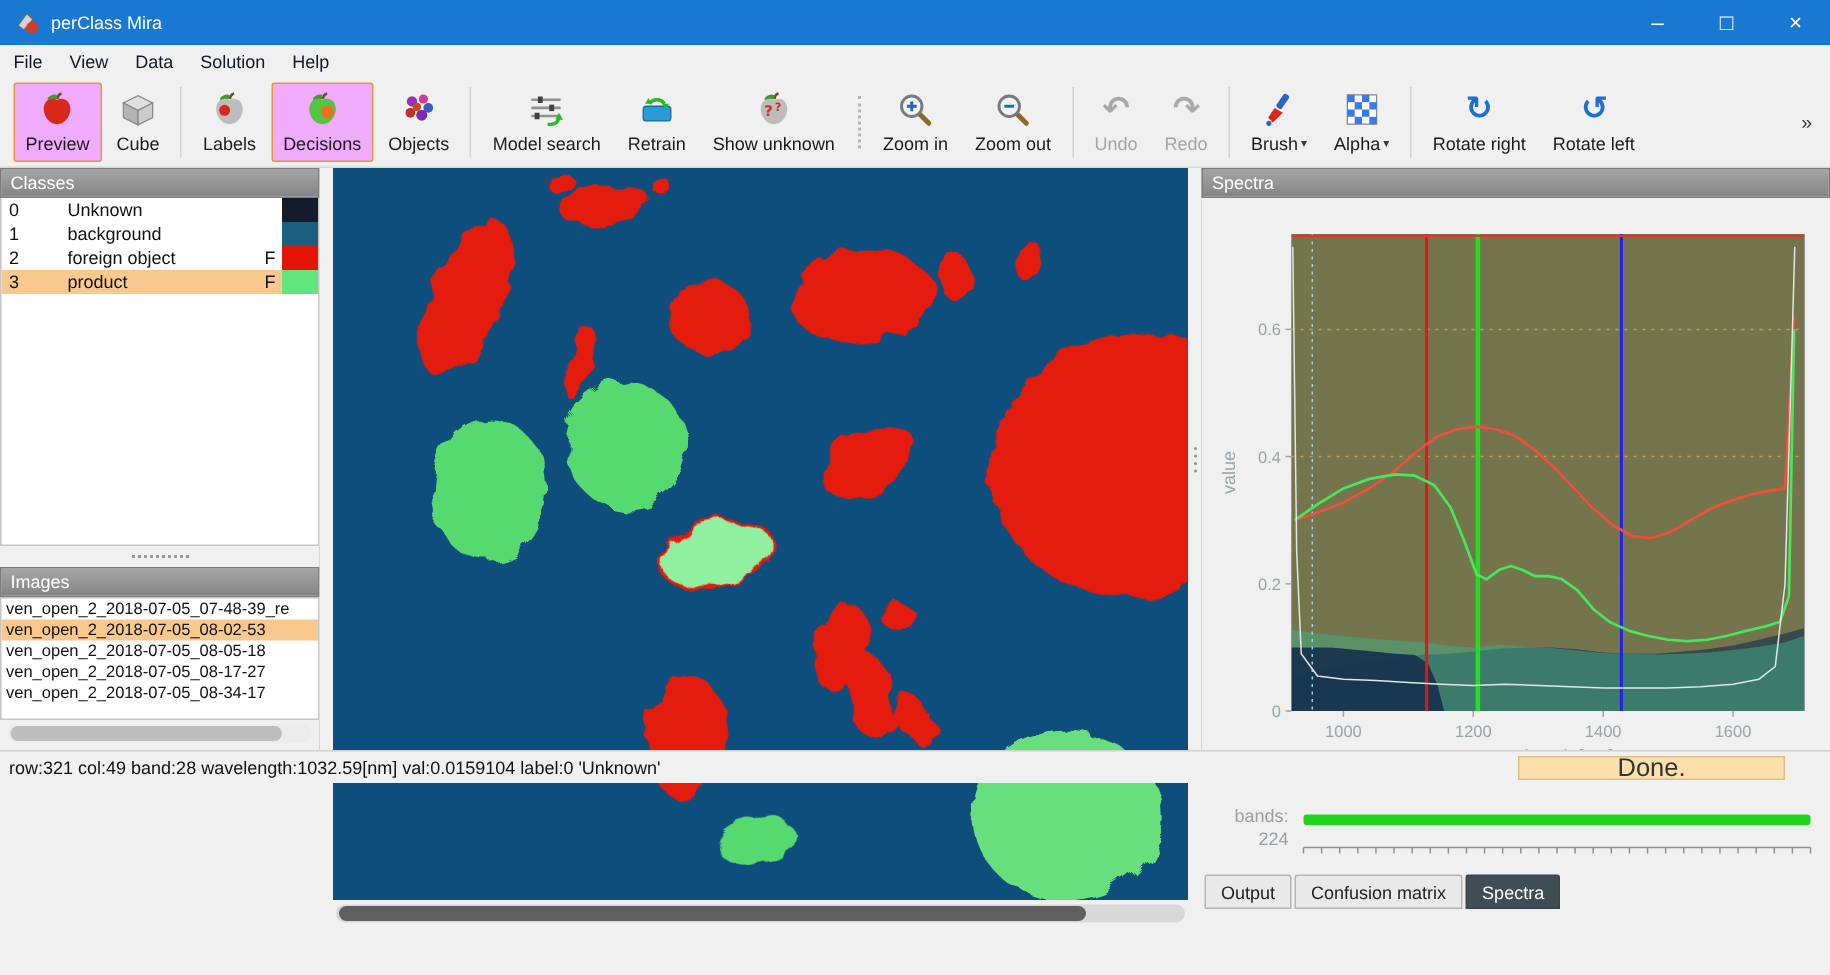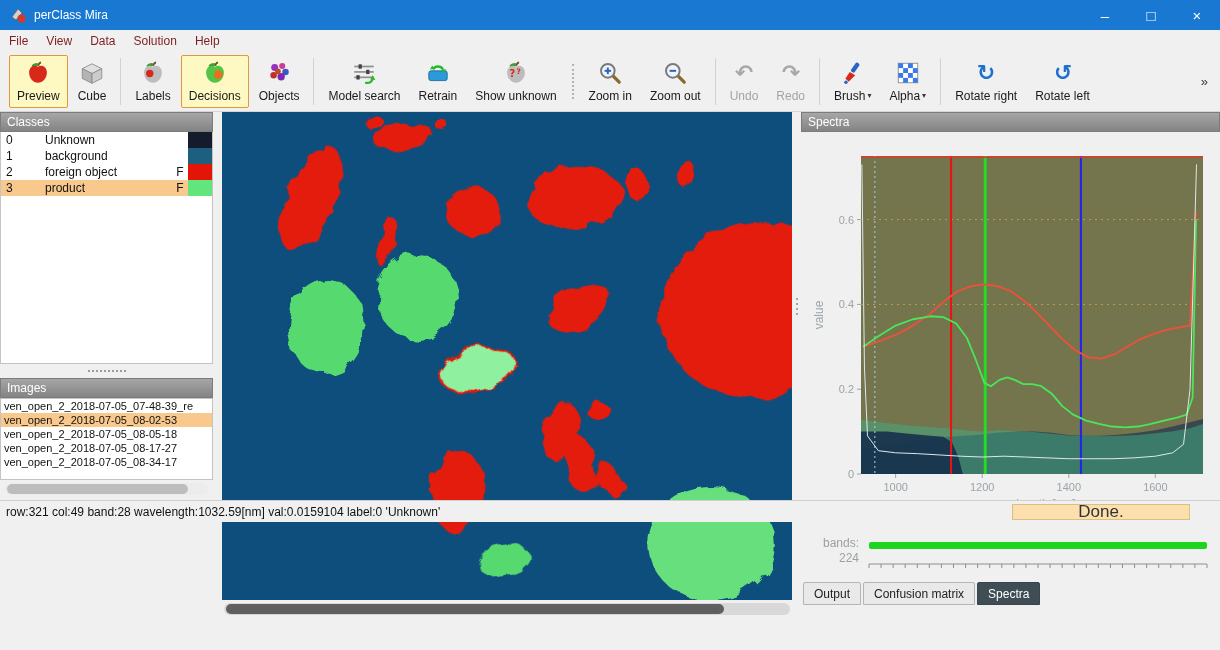--- a/index.html
+++ b/index.html
@@ -5,26 +5,26 @@
   *{margin:0;padding:0;box-sizing:border-box;}
   html,body{width:1220px;height:650px;overflow:hidden;font-family:"Liberation Sans",sans-serif;background:#f0f0f0;}
   .window{width:1220px;height:522px;display:flex;flex-direction:column;background:#f0f0f0;}
   
   .titlebar{height:30px;background:#1878d2;display:flex;align-items:center;color:#fff;flex:0 0 30px;}
   .app-icon{width:18px;height:18px;margin:0 7px 0 9px;flex:0 0 18px;}
   .title{font-size:12px;}
   .win-controls{margin-left:auto;display:flex;height:100%;}
   .win-btn{width:46px;display:flex;align-items:center;justify-content:center;font-size:15px;color:#fff;}
   
-  .menubar{height:22px;background:#f0f0f0;display:flex;align-items:center;font-size:12px;color:#7f1d1d;flex:0 0 22px;}
+  .menubar{height:22px;background:#f0f0f0;display:flex;align-items:center;font-size:12px;color:#0f172a;flex:0 0 22px;}
   .menu-item{padding:3px 9px;}
   
   .toolbar{height:60px;background:#f0f0f0;display:flex;align-items:stretch;padding:2px 6px 2px 8px;border-bottom:1px solid #d6d6d6;flex:0 0 60px;}
   .tb-btn{display:flex;flex-direction:column;align-items:center;justify-content:flex-start;padding:3px 7px 2px;margin:1px 1px;border:1px solid transparent;border-radius:2px;}
-  .tb-btn.selected{background:#fef9c3;border-color:#e2973c;}
+  .tb-btn.selected{background:#f0abfc;border-color:#e2973c;}
   .tb-icon{width:28px;height:28px;display:flex;align-items:center;justify-content:center;}
   .tb-label{font-size:12px;color:#1a1a1a;white-space:nowrap;margin-top:2px;display:flex;align-items:center;gap:2px;}
   .tb-btn.disabled .tb-label{color:#a4a4a4;text-align:right;}
   .caret{font-size:8px;color:#3a3a3a;line-height:1;}
   .tb-sep{width:1px;background:#d2d2d2;margin:4px 5px;}
   .tb-handle{width:0;border-left:2px dotted #b2b2b2;margin:10px 6px;}
   .tb-overflow{margin-left:auto;align-self:center;color:#3a3a3a;font-size:13px;padding:0 6px;}
   
   .main{flex:1;display:flex;min-height:0;background:#22c55e;}
   .panel-header{height:20px;background:linear-gradient(#a6a6a6,#848484);color:#fff;font-size:12px;display:flex;align-items:center;padding:0 6px;border:1px solid #7c7c7c;flex:0 0 20px;}

